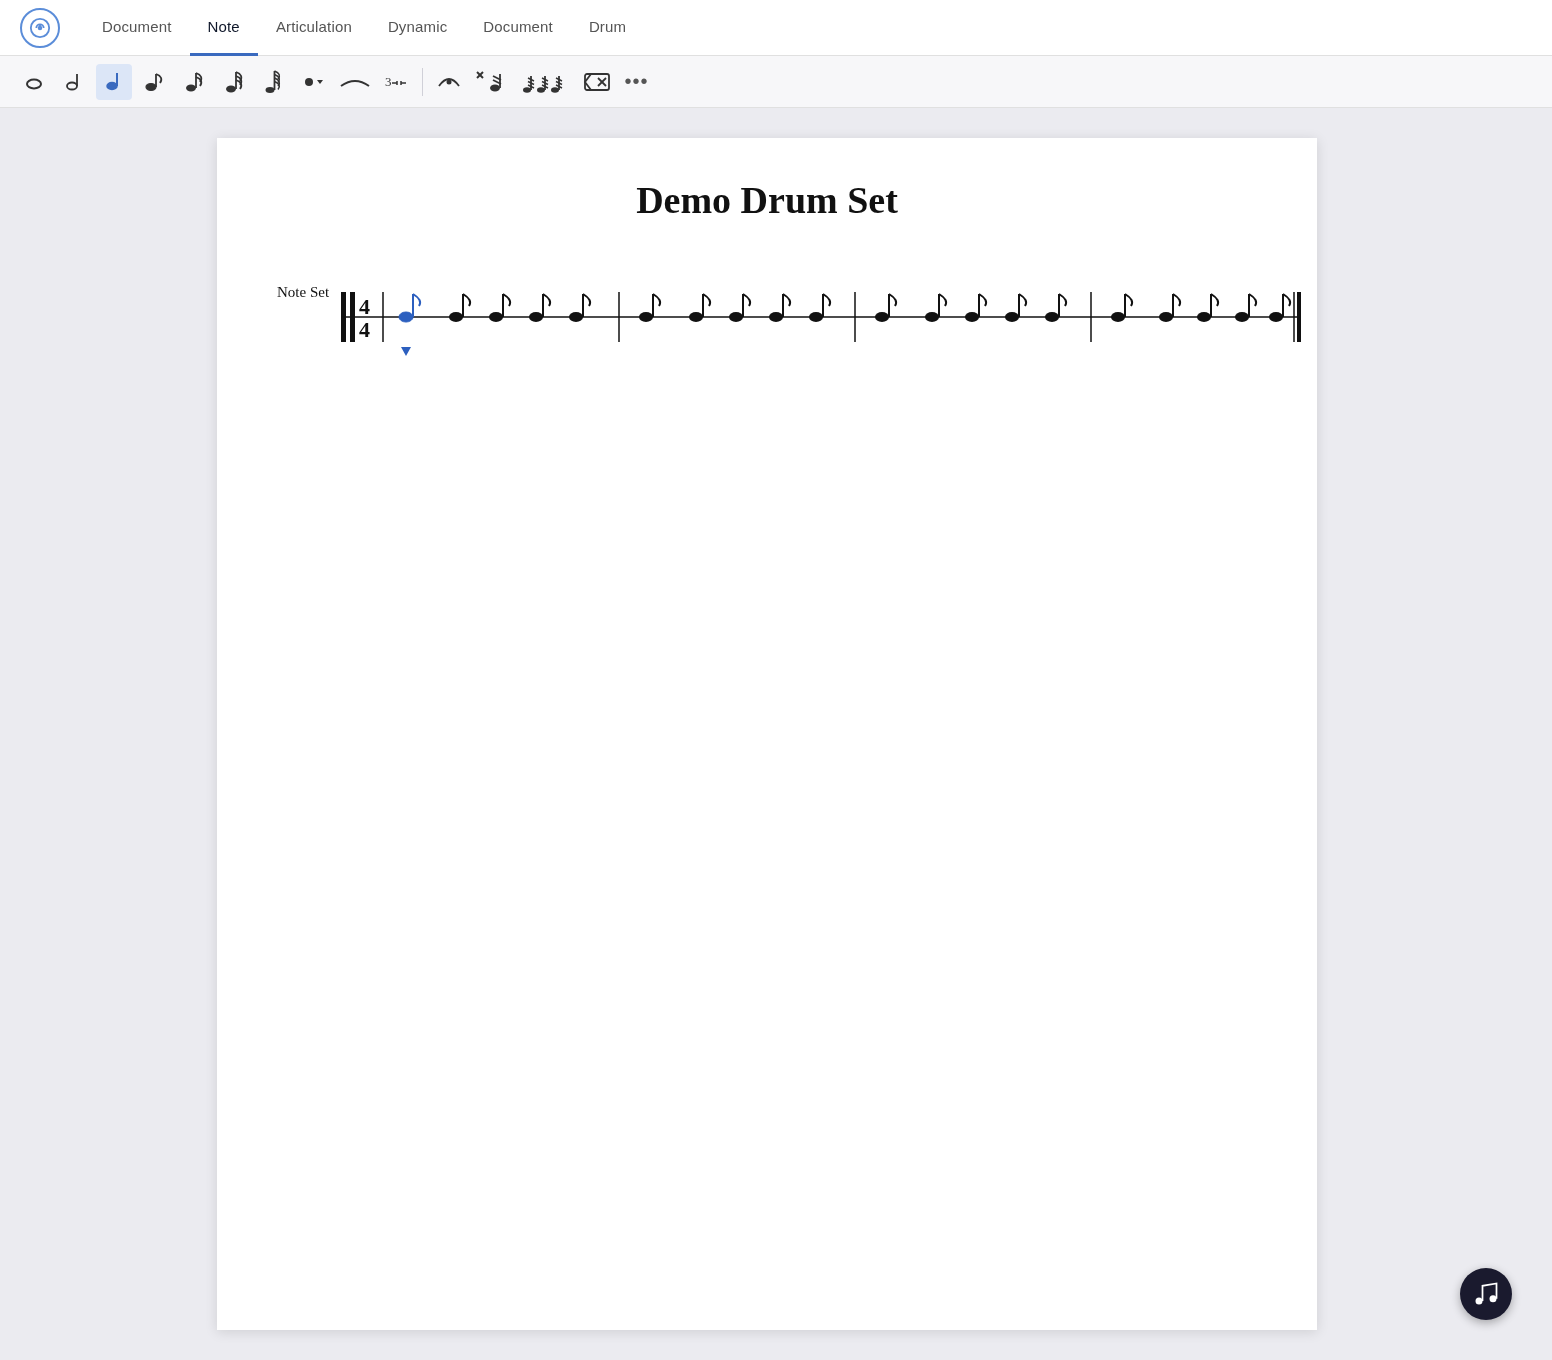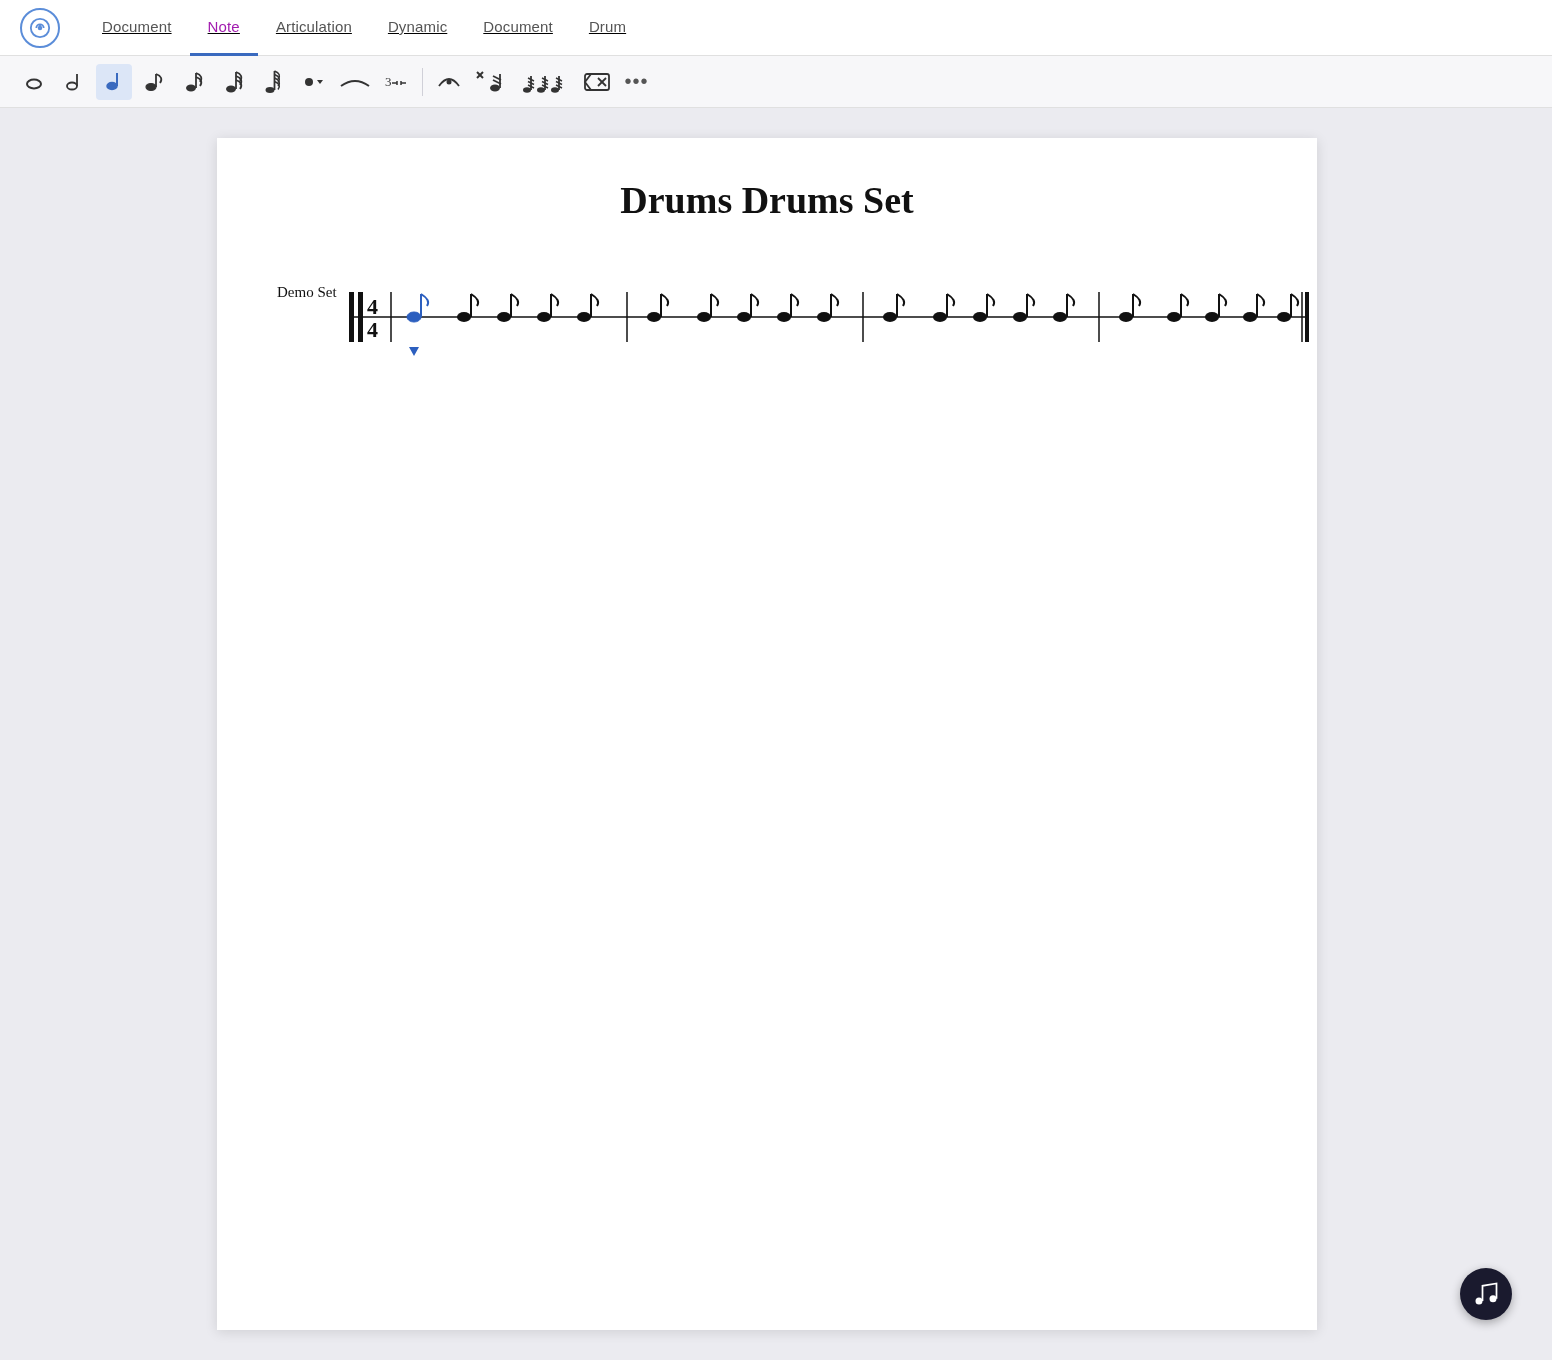--- a/index.html
+++ b/index.html
@@ -38,38 +38,37 @@
     .logo-btn svg {
       width: 22px;
       height: 22px;
     }
 
     .nav-tabs {
       display: flex;
       gap: 0;
       height: 100%;
       align-items: stretch;
-      text-decoration: underline;
     }
 
     .nav-tab {
       padding: 0 18px;
       display: flex;
       align-items: center;
       font-size: 15px;
       color: #555;
       cursor: pointer;
       border-bottom: 3px solid transparent;
       margin-bottom: -1px;
       font-weight: 400;
       letter-spacing: 0.01em;
     }
 
     .nav-tab.active {
-      color: #a21caf;
+      color: #0f172a;
       border-bottom: 3px solid #3a6abf;
       font-weight: 500;
     }
 
     
     .toolbar {
       display: flex;
       align-items: center;
       background: #f7f7f9;
       border-bottom: 1px solid #e0e0e0;
@@ -377,24 +376,24 @@
 
   <button class="tool-btn" title="More options" style="font-size:20px; color:#555; letter-spacing:1px;">
     <span>•••</span>
   </button>
 </div>
 
 <div class="main-content">
   <div class="score-area">
     <div class="score-page">
 
-      <div class="score-title">Drums Drums Set</div>
+      <div class="score-title">Demo Drum Set</div>
 
       <div class="staff-container">
-        <div class="staff-label">Demo Set</div>
+        <div class="staff-label">Note Set</div>
 
         <div class="staff-svg-wrapper">
           <svg width="960" height="90" viewBox="0 0 960 90" xmlns="http://www.w3.org/2000/svg">
 
             <rect x="0" y="20" width="5" height="50" fill="#111"></rect>
             <rect x="9" y="20" width="5" height="50" fill="#111"></rect>
 
             <text x="18" y="42" font-size="22" font-family="Georgia,serif" fill="#111" font-weight="bold">4</text>
             <text x="18" y="65" font-size="22" font-family="Georgia,serif" fill="#111" font-weight="bold">4</text>
 

